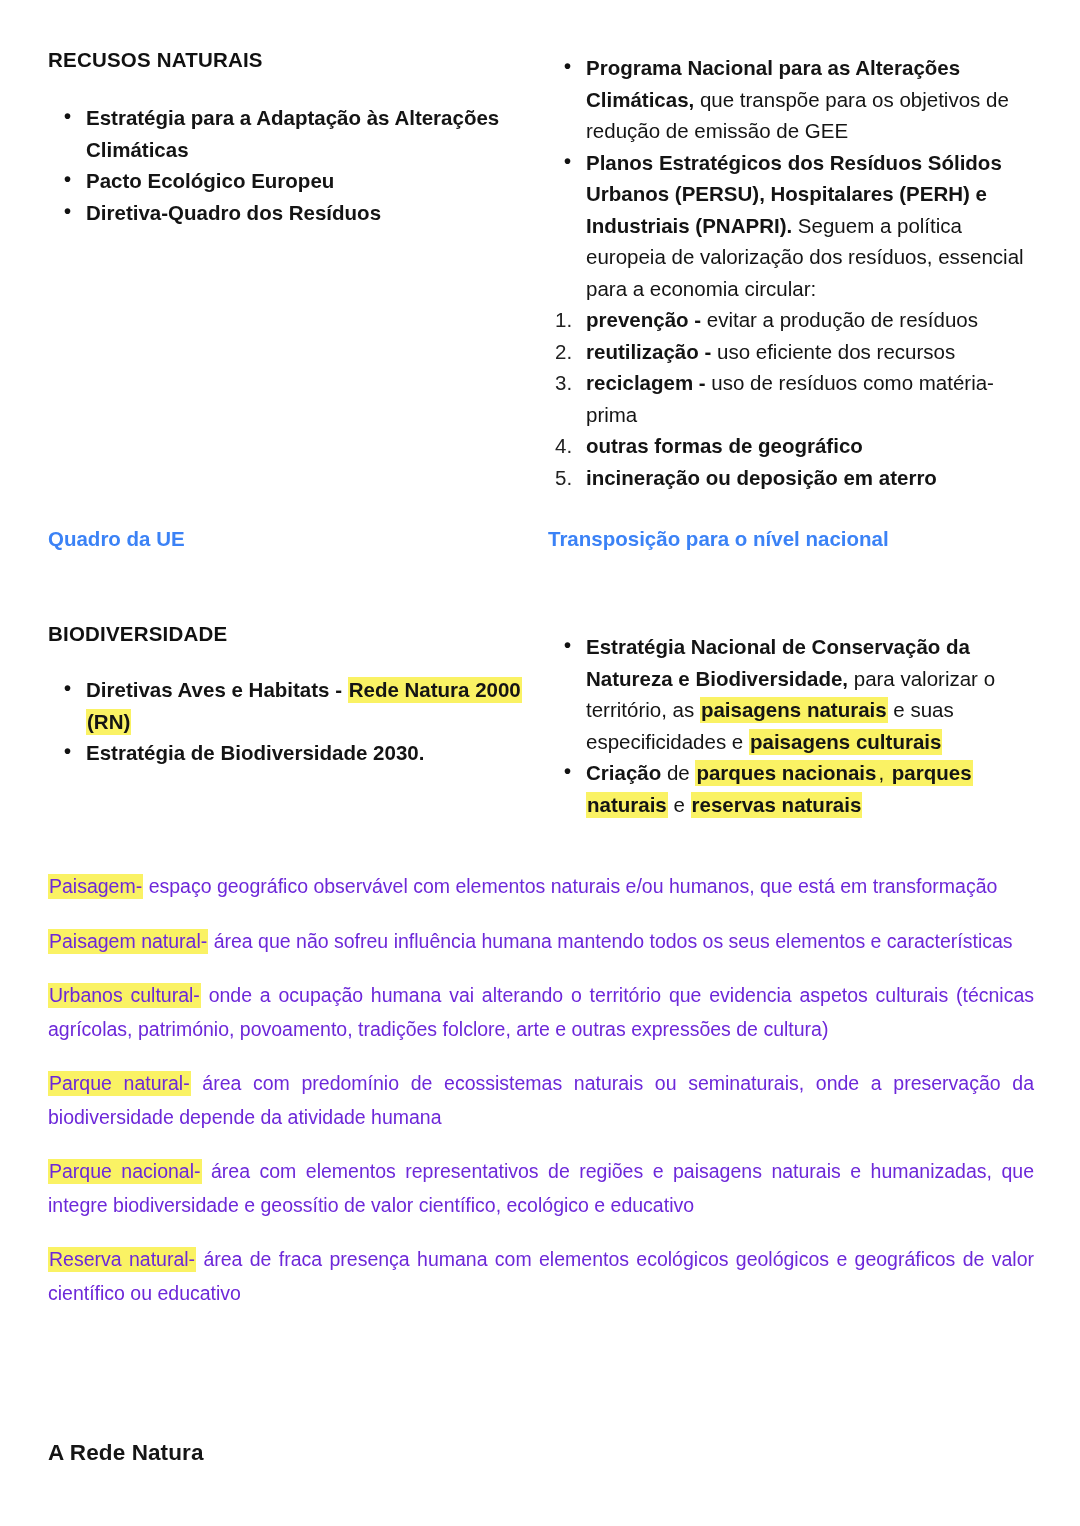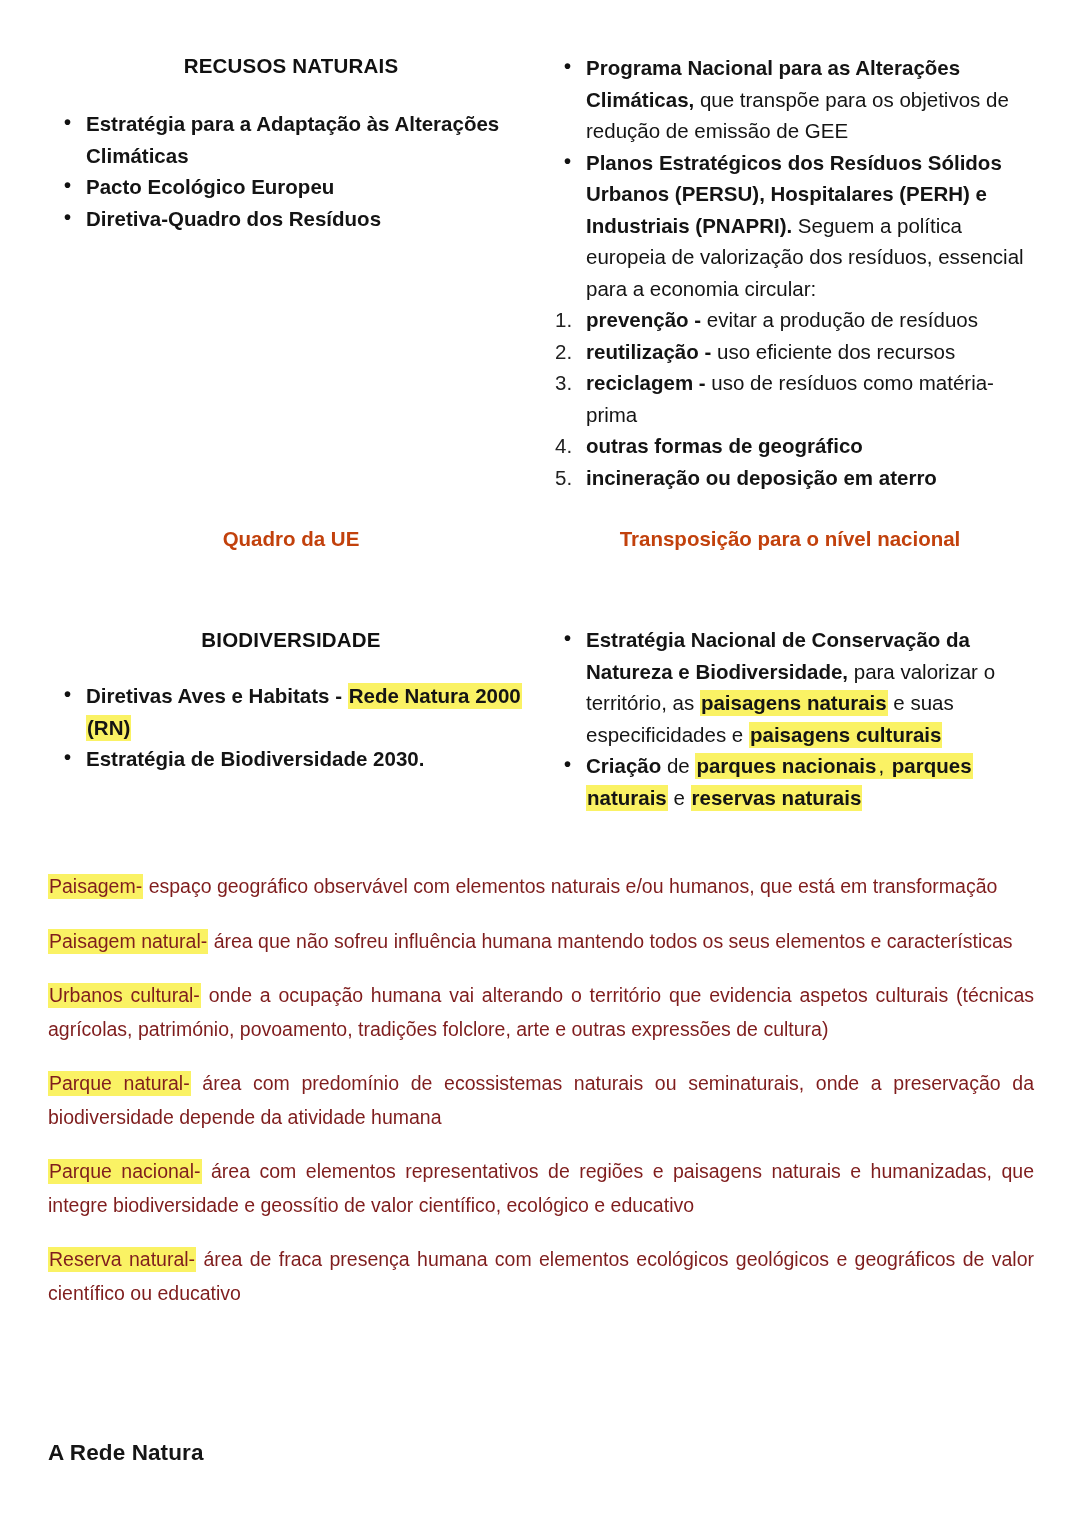--- a/index.html
+++ b/index.html
@@ -34,23 +34,22 @@
     align-items: flex-start;
   }
   .col-left  { width: 500px; flex: 0 0 500px; }
   .col-right { width: 484px; flex: 0 0 484px; }
 
   
   .section-title {
     font-weight: bold;
     font-size: 20.5px;
     letter-spacing: 0.2px;
-    text-align: center;
     color: #111;
-    margin: 6px;
+    margin: 0;
     padding-right: 14px;
   }
 
   
   ul.bl, ol.nl {
     margin: 0;
     padding: 0;
     list-style: none;
   }
   ul.bl > li {
@@ -107,38 +106,38 @@
   }
 
   
   .caption-row {
     display: flex;
     width: 984px;
   }
   .caption {
     font-weight: bold;
     font-size: 20.5px;
-    text-align: center;
-    color: #c2410c;
+    text-align: left;
+    color: #3b82f6;
   }
   .cap-left  { width: 500px; flex: 0 0 500px; padding-right: 14px; box-sizing: border-box;}
   .cap-right { width: 484px; flex: 0 0 484px; }
 
   
   .defs {
     position: absolute;
     left: 48px;
     width: 986px;
   }
   .def {
     font-size: 19.5px;
     line-height: 33.5px;
     text-align: justify;
     text-justify: inter-word;
-    color: #7f1d1d;
+    color: #6d28d9;
     margin: 0 0 21px 0;
     font-weight: normal;
   }
   .def:last-child { margin-bottom: 16px; }
 
   .final-heading {
     position: absolute;
     left: 48px;
     font-size: 22.5px;
     font-weight: bold;
@@ -205,21 +204,21 @@
     <div class="col-left">
       <div class="section-title">BIODIVERSIDADE</div>
 
       <ul class="bl" style="margin-top:28px;">
         <li><span>Diretivas Aves e Habitats - </span><span class="hl">Rede Natura 2000 (RN)</span></li>
         <li><span>Estratégia de Biodiversidade 2030.</span></li>
       </ul>
     </div>
 
     <div class="col-right">
-      <ul class="bl" style="margin-top:2px;">
+      <ul class="bl" style="margin-top:9px;">
         <li><span class="b">Estratégia Nacional de Conservação da Natureza e Biodiversidade,</span><span class="reg"> para valorizar o território, as </span><span class="hl b">paisagens naturais</span><span class="reg"> e suas especificidades e </span><span class="hl b">paisagens culturais</span></li>
         <li><span class="b">Criação</span><span class="reg"> de </span><span class="hl b">parques nacionais</span><span class="hl reg">, </span><span class="hl b">parques naturais</span><span class="reg"> e </span><span class="hl b">reservas naturais</span></li>
       </ul>
     </div>
   </div>
 
   <div class="defs" style="top:870px;">
 
     <p class="def"><span class="hl">Paisagem-</span><span> espaço geográfico observável com elementos naturais e/ou humanos, que está em transformação</span></p>
 

